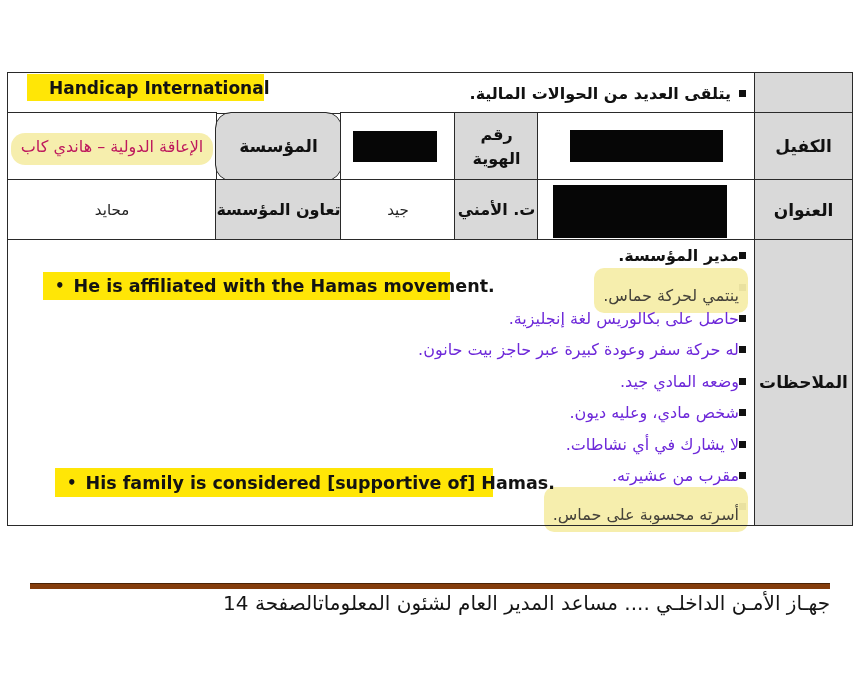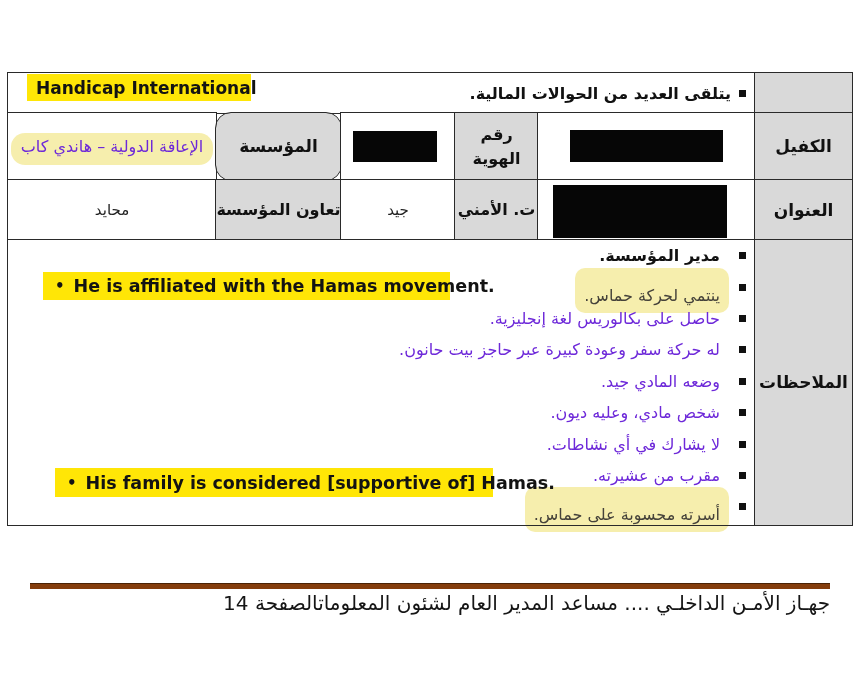--- a/index.html
+++ b/index.html
@@ -30,32 +30,32 @@
   .c-addr-val{left:530px;top:107px;width:217px;height:60px;}
   .c-addr-hdr{left:747px;top:107px;width:97px;height:60px;}
   
   .c-notes{left:0;top:167px;width:747px;height:285px;background:#fff;display:block;}
   .c-notes-hdr{left:747px;top:167px;width:97px;height:285px;}
   
   .box-id{position:absolute;left:12px;top:18px;width:84px;height:31px;}
   .box-spon{position:absolute;left:32px;top:17px;width:153px;height:32px;}
   .box-addr{position:absolute;left:15px;top:5px;width:174px;height:53px;}
   
-  .note-row{display:flex;direction:rtl;align-items:center;height:31.4px;padding-right:9px;gap:19px;}
+  .note-row{display:flex;direction:rtl;align-items:center;height:31.4px;padding-right:9px;gap:0;}
   .sq{width:7px;height:7px;background:#111;flex:none;}
   .note-text{font-size:16px;color:#6d28d9;white-space:nowrap;}
   .note-text.bold{font-weight:bold;color:#111;}
   .marker{background:rgba(246,237,169,0.95);border-radius:10px;padding:18px 9px 8px;margin:-2px -9px -8px;color:#45423a;}
   .marker-big{background:rgba(246,237,169,0.95);border-radius:14px;padding:4px 10px 9px;margin:-4px -10px -9px;
-              font-size:16px;color:#6d28d9;white-space:nowrap;}
+              font-size:16px;color:#be185d;white-space:nowrap;}
   
   .ann{position:absolute;background:#FFE606;display:flex;align-items:center;
        font-weight:bold;color:#131313;font-size:17.5px;white-space:nowrap;}
   .ann .dot{margin:0 9px 0 12px;font-size:15px;}
-  .ann-handicap{left:27px;top:74px;width:215px;height:27px;padding-left:9px;font-size:17px;text-align:right;}
+  .ann-handicap{left:27px;top:74px;width:215px;height:27px;padding-left:22px;font-size:17px;text-align:right;}
   .ann-affiliated{left:43px;top:272px;width:407px;height:28px;}
   .ann-family{left:55px;top:468px;width:438px;height:29px;}
   
   .footer-rule{position:absolute;left:30px;top:583px;width:800px;height:5px;background:#843C0C;border-top:1.5px solid #4a2206;}
   .footer-text{position:absolute;right:29px;top:591px;direction:rtl;font-size:20px;color:#151515;white-space:nowrap;}
 </style>
 </head>
 <body>
 
 <div class="page">

